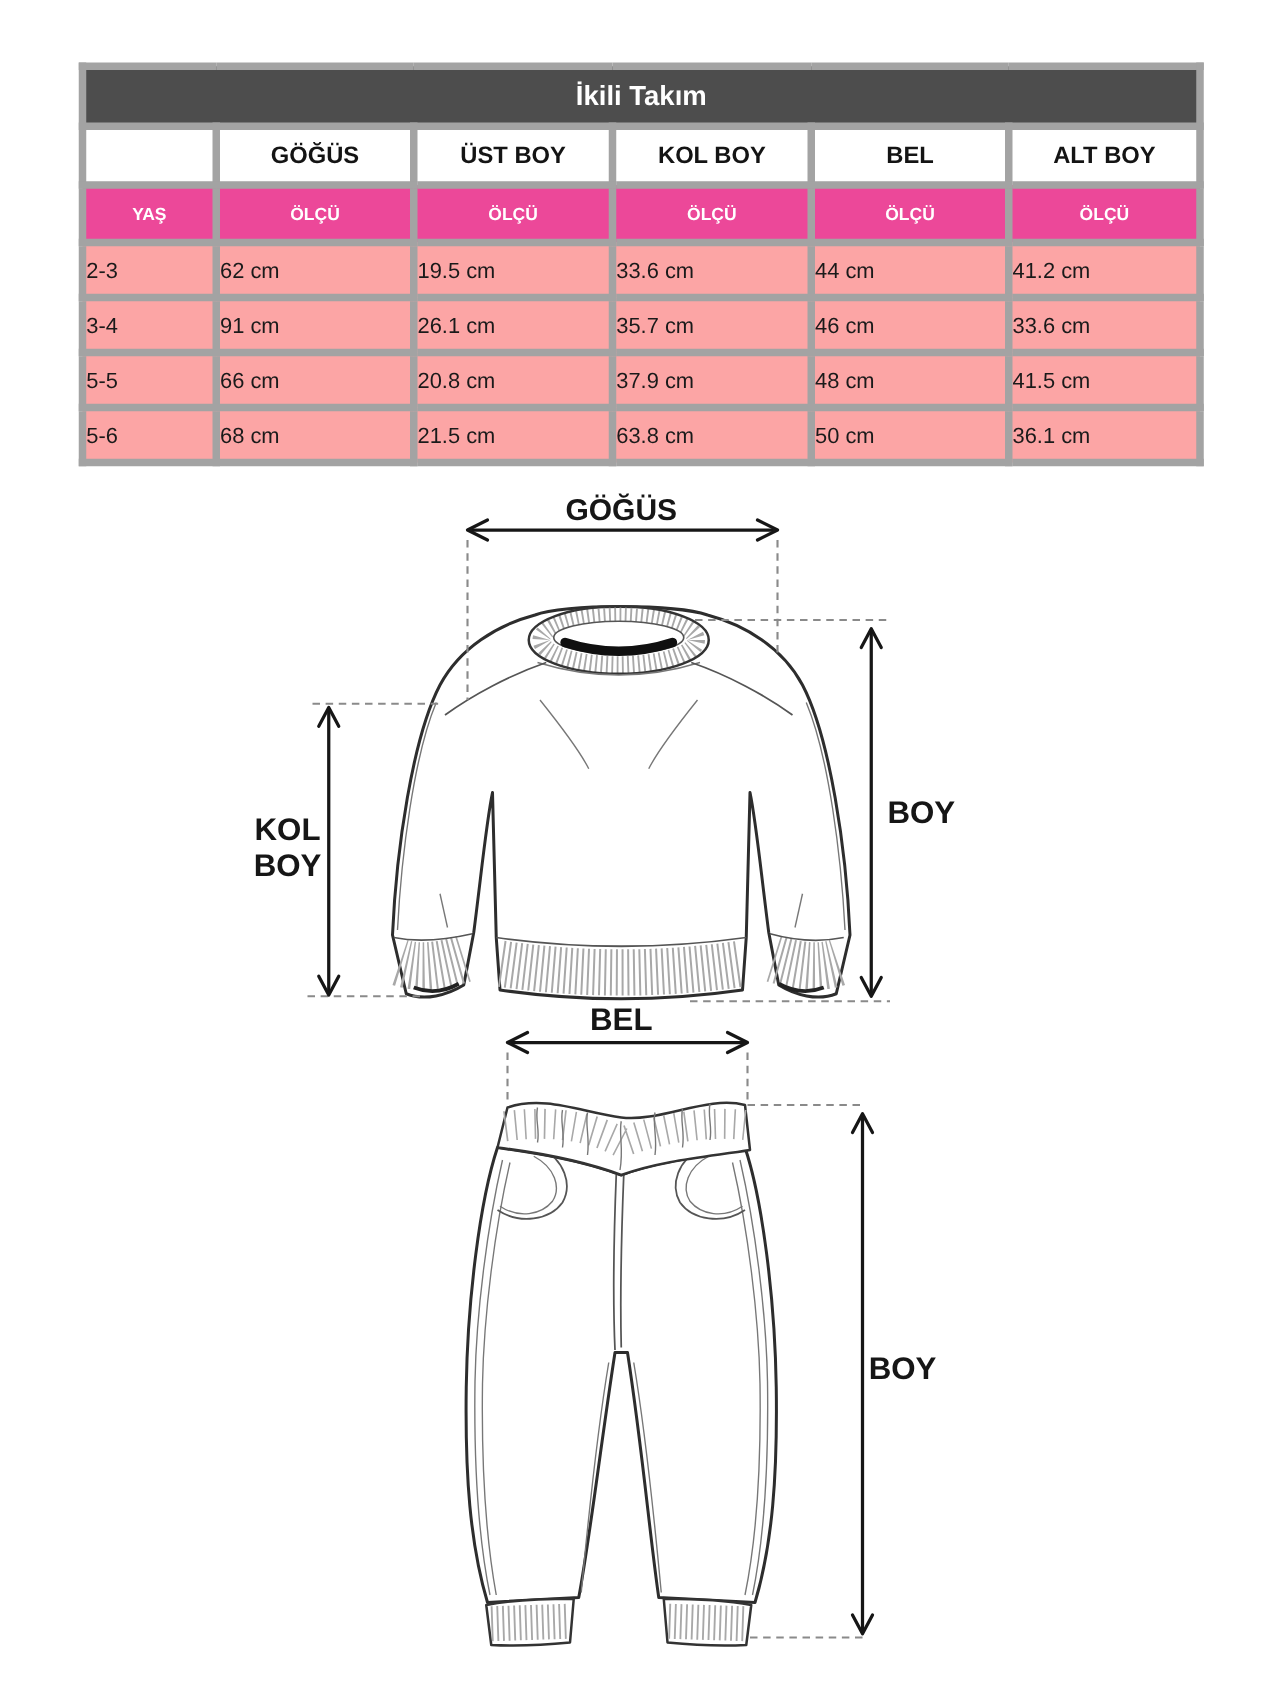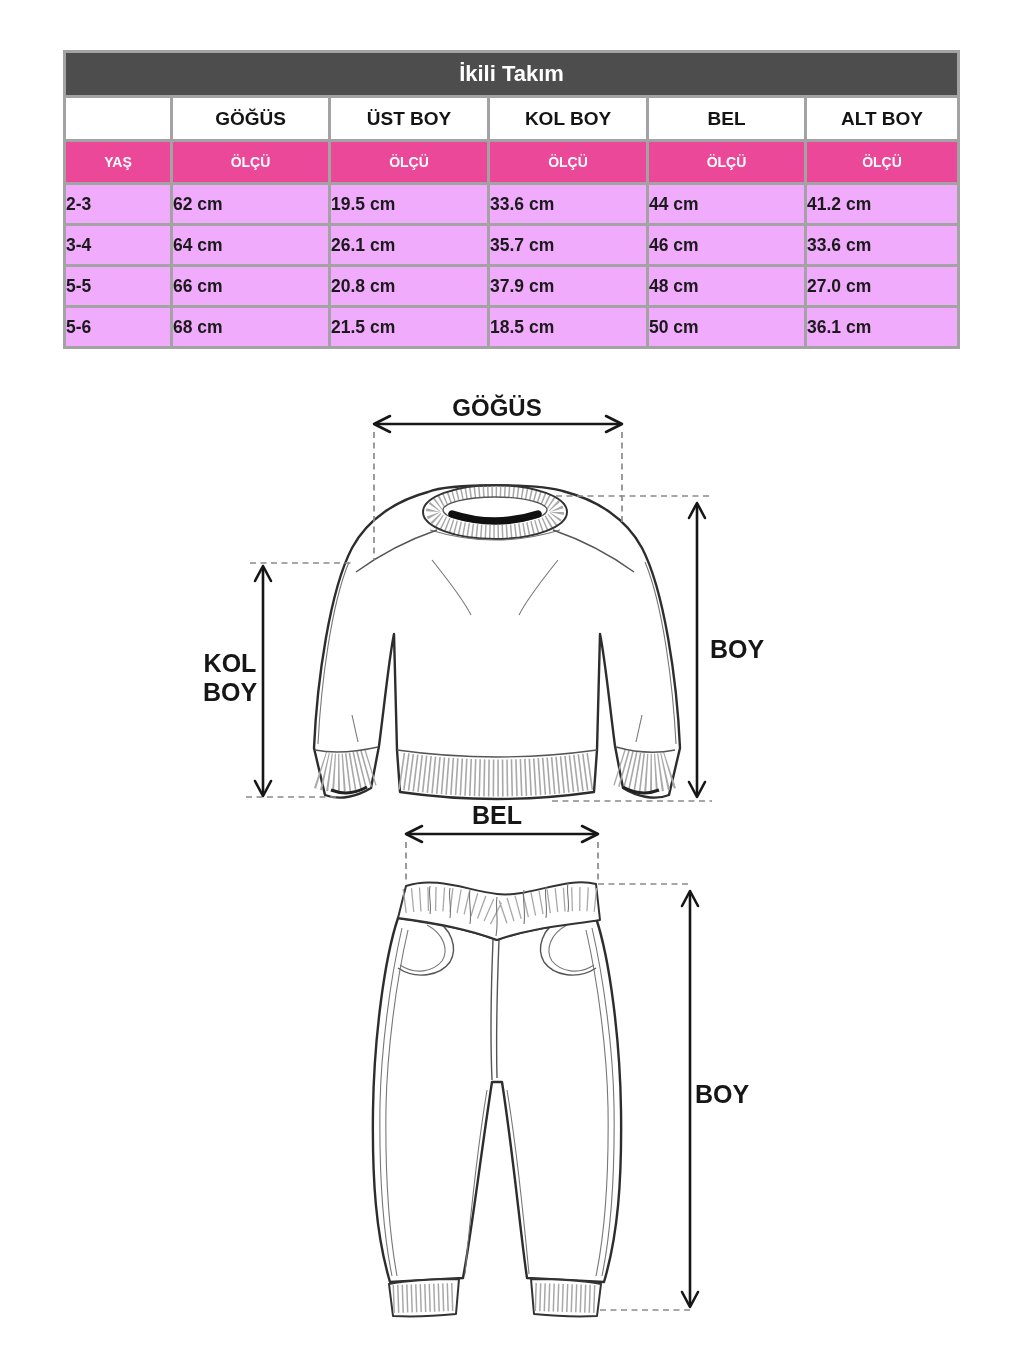--- a/index.html
+++ b/index.html
@@ -6,33 +6,33 @@
   .canvas{
     position:relative;width:1020px;height:1360px;background:#ffffff;
     font-family:"Liberation Sans",sans-serif;overflow:hidden;
   }
   
   table.size-table{
     position:absolute;left:63px;top:50px;width:894px;
     border-collapse:collapse;table-layout:fixed;
   }
   .size-table th,.size-table td{
-    border:3px solid #a3a3a3;vertical-align:middle;padding:0;
+    border:6px solid #a3a3a3;vertical-align:middle;padding:0;
   }
   .title-row th{
     background:#4d4d4d;color:#ffffff;font-size:22px;font-weight:bold;height:42px;
   }
   .header-row th{
     background:#ffffff;color:#141414;font-size:19px;font-weight:bold;height:41px;
   }
   .sub-row th{
     background:#ec4899;color:#ffffff;font-size:14px;font-weight:bold;height:40px;
   }
   .size-table tbody td{
-    background:#f0abfc;color:#1a1a1a;font-size:17.5px;font-weight:700;height:38px;
+    background:#fca5a5;color:#1a1a1a;font-size:17.5px;font-weight:400;height:38px;
   }
   
   svg.diagram{position:absolute;left:0;top:380px;}
   .o1{fill:#ffffff;stroke:#2d2d2d;stroke-width:2.4;stroke-linejoin:round;}
   .o2{fill:#ffffff;stroke:#333333;stroke-width:2;stroke-linejoin:round;}
   .t1{fill:none;stroke:#555555;stroke-width:1.4;}
   .t2{fill:none;stroke:#777777;stroke-width:1.1;}
   .rib{fill:none;stroke:#a8a8a8;}
   .dash{fill:none;stroke:#8a8a8a;stroke-width:1.7;stroke-dasharray:6 4.5;}
   .arr{fill:none;stroke:#161616;stroke-width:2.6;stroke-linecap:round;stroke-linejoin:round;}
@@ -78,39 +78,39 @@
       <tr>
         <td>2-3</td>
         <td>62 cm</td>
         <td>19.5 cm</td>
         <td>33.6 cm</td>
         <td>44 cm</td>
         <td>41.2 cm</td>
       </tr>
       <tr>
         <td>3-4</td>
-        <td>64 cm</td>
+        <td>91 cm</td>
         <td>26.1 cm</td>
         <td>35.7 cm</td>
         <td>46 cm</td>
         <td>33.6 cm</td>
       </tr>
       <tr>
         <td>5-5</td>
         <td>66 cm</td>
         <td>20.8 cm</td>
         <td>37.9 cm</td>
         <td>48 cm</td>
-        <td>27.0 cm</td>
+        <td>41.5 cm</td>
       </tr>
       <tr>
         <td>5-6</td>
         <td>68 cm</td>
         <td>21.5 cm</td>
-        <td>18.5 cm</td>
+        <td>63.8 cm</td>
         <td>50 cm</td>
         <td>36.1 cm</td>
       </tr>
     </tbody>
   </table>
 
   <svg class="diagram" width="1020" height="980" viewBox="0 0 1020 980">
 
     <g>
       <path class="o1" d="

